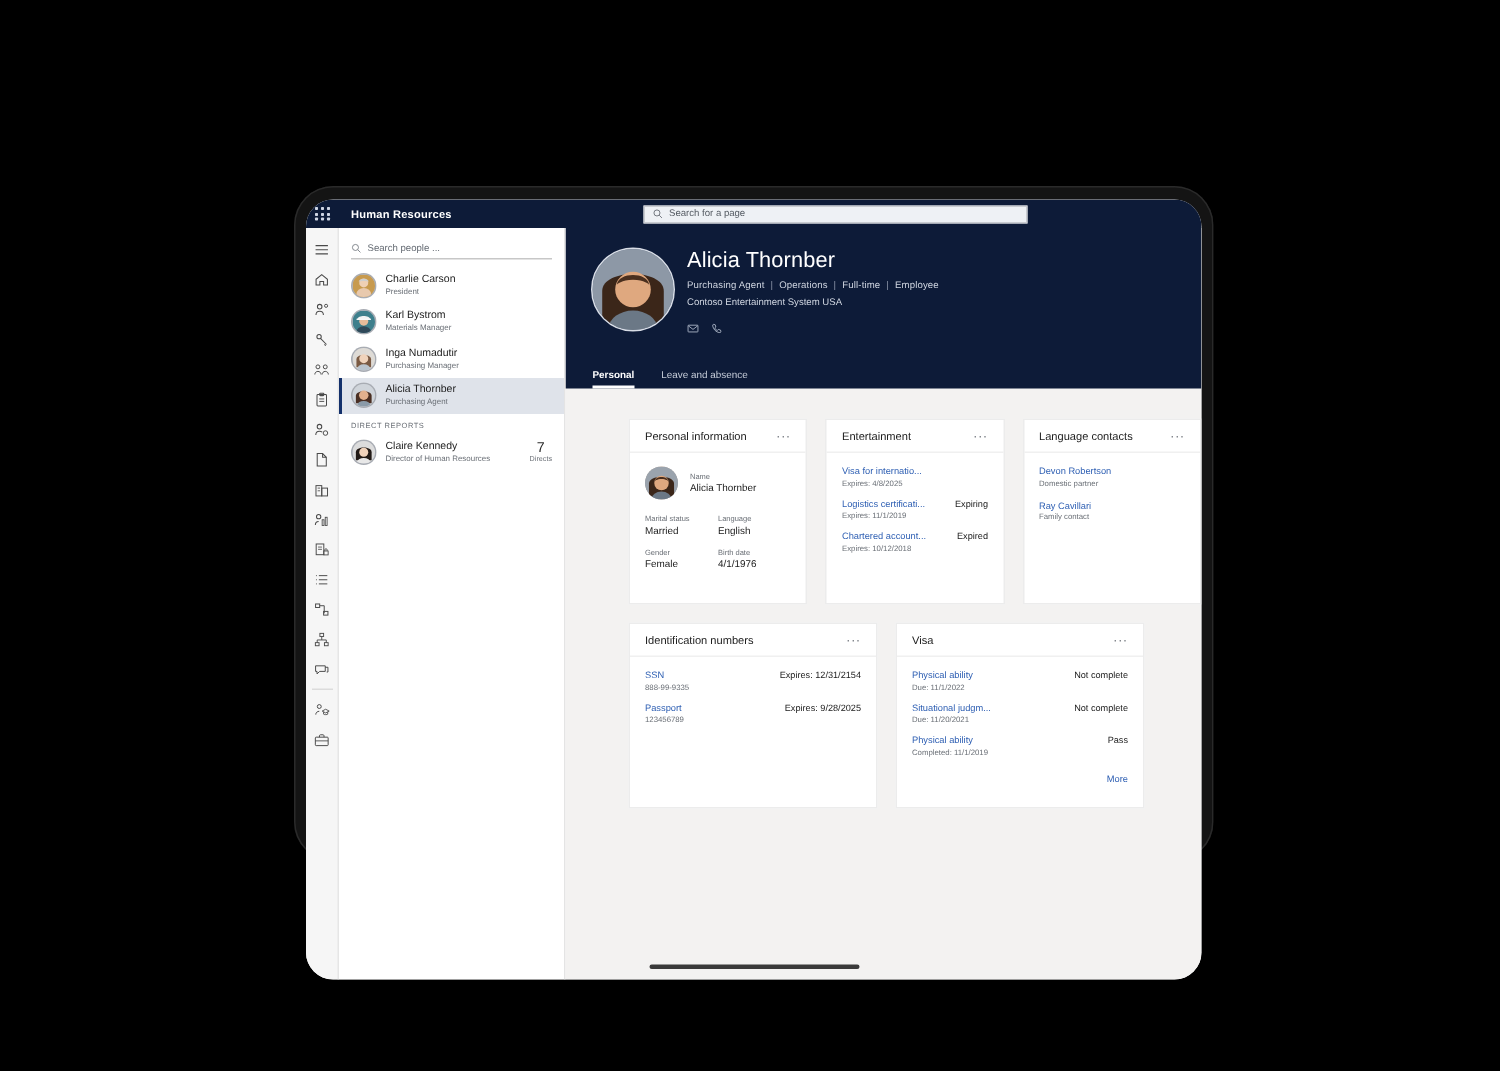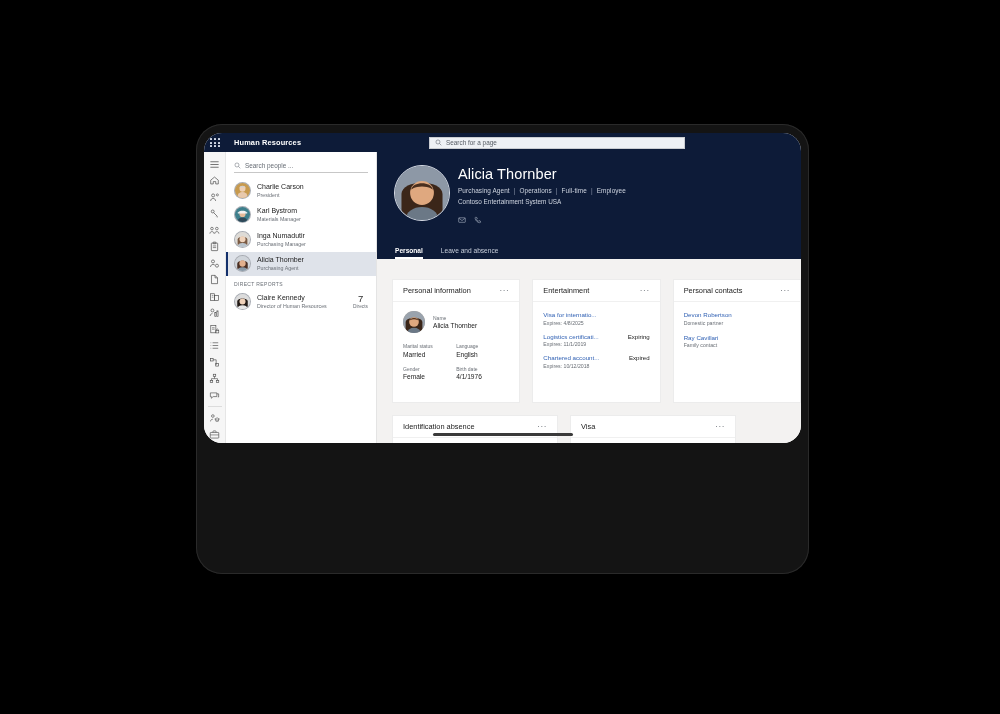--- a/index.html
+++ b/index.html
@@ -15,21 +15,21 @@
     position: absolute;
     left: 196px; top: 124px;
     width: 613px; height: 450px;
     background: #141414;
     border-radius: 26px;
     box-shadow: 0 0 0 1px #2a2a2a inset;
   }
   #device-inner {
     position: absolute;
     left: 8px; top: 9px;
-    width: 597px; height: 310px;
+    width: 597px; height: 520px;
     background: #ffffff;
     border-radius: 18px;
     overflow: hidden;
   }
   #home-indicator {
     position: absolute;
     left: 50%; transform: translateX(-50%);
     bottom: 7px;
     width: 140px; height: 3px;
     border-radius: 2px;
@@ -192,21 +192,21 @@
   .tab.active { color: #ffffff; font-weight: bold; }
   .tab.active::after {
     content: ""; position: absolute; left: 0; bottom: 0;
     width: 100%; height: 1.6px; background: #ffffff;
   }
 
   
   #cards {
     position: absolute;
     left: 0; top: 107px; right: 0; bottom: 0;
-    padding: 20px 0 0 15px;
+    padding: 20px 0 0 42px;
   }
   .card-row { display: flex; gap: 12px; margin-bottom: 12px; }
   .card {
     background: #ffffff;
     width: 166px;
     border: 1px solid #ececec;
   }
   .card.tall { height: 124px; }
   .card-head {
     height: 22px;
@@ -613,42 +613,42 @@
                   <div class="llink">Chartered account...</div>
                   <div class="lsub">Expires: 10/12/2018</div>
                 </div>
                 <div class="lstat">Expired</div>
               </div>
             </div>
           </div>
 
           <div class="card tall clip">
             <div class="card-head">
-              <span class="card-title">Personal contacts</span>
+              <span class="card-title">Language contacts</span>
               <span class="card-dots">···</span>
             </div>
             <div class="card-body">
               <div class="ec-item">
                 <div class="ec-name">Devon Robertson</div>
                 <div class="ec-rel">Domestic partner</div>
               </div>
               <div class="ec-item">
                 <div class="ec-name">Ray Cavillari</div>
                 <div class="ec-rel">Family contact</div>
               </div>
             </div>
           </div>
 
         </div>
 
         <div class="card-row">
 
           <div class="card tall">
             <div class="card-head">
-              <span class="card-title">Identification absence</span>
+              <span class="card-title">Identification numbers</span>
               <span class="card-dots">···</span>
             </div>
             <div class="card-body">
               <div class="lrow">
                 <div>
                   <div class="llink">SSN</div>
                   <div class="lsub">888-99-9335</div>
                 </div>
                 <div class="lstat">Expires: 12/31/2154</div>
               </div>

